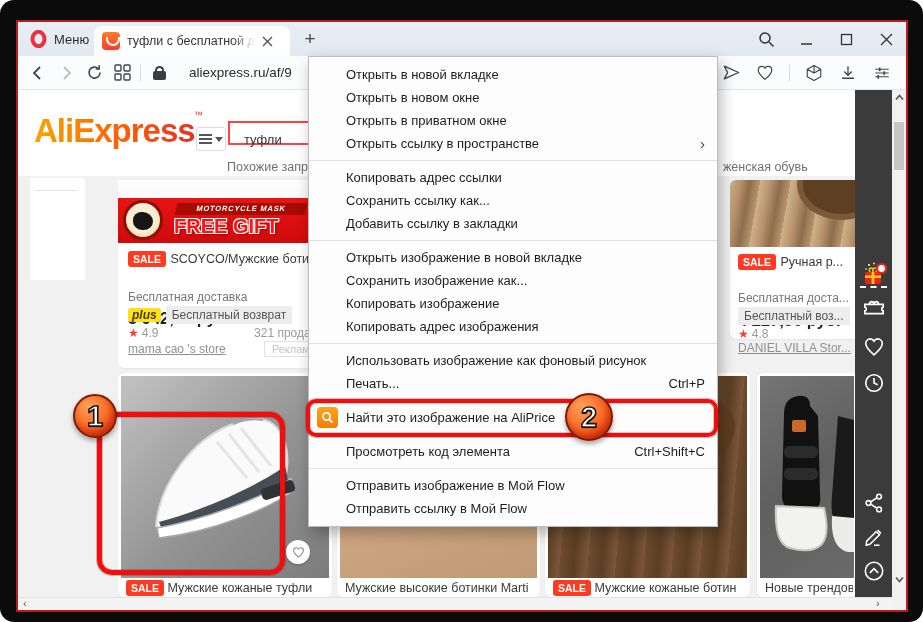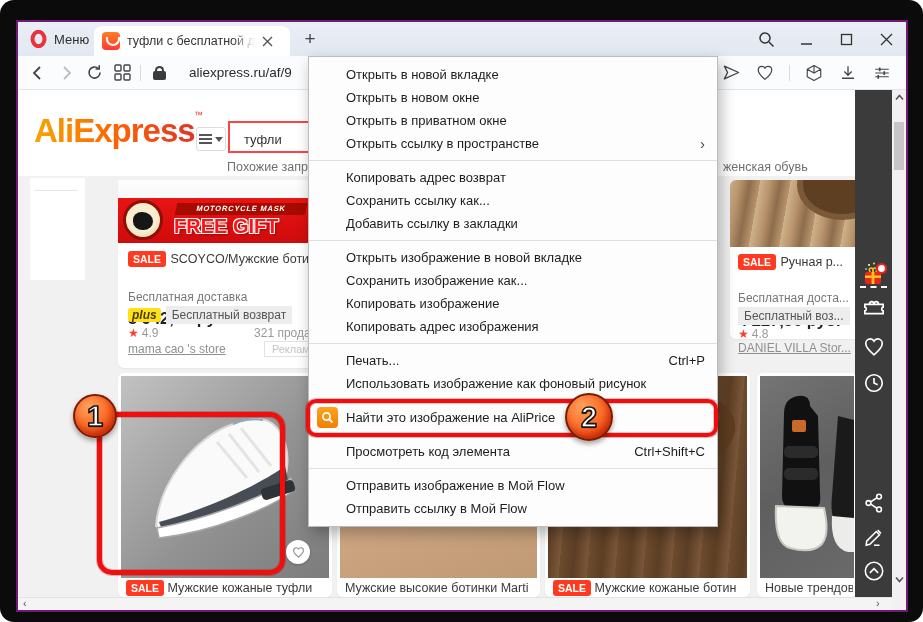--- a/index.html
+++ b/index.html
@@ -1,18 +1,18 @@
 <!DOCTYPE html>
 <html><head>
 <meta charset="utf-8">
 <style>
   html,body{margin:0;padding:0;background:#fff;font-family:"Liberation Sans","DejaVu Sans",sans-serif;}
   *{box-sizing:border-box;}
   .frame{position:relative;width:923px;height:622px;background:#0b0b0b;border-radius:14px;overflow:hidden;}
-  .win{position:absolute;left:16px;top:20px;width:892px;height:592px;background:#fff;border:2px solid #701a75;overflow:hidden;}
+  .win{position:absolute;left:16px;top:20px;width:892px;height:592px;background:#fff;border:2px solid #b91c1c;overflow:hidden;}
   svg{display:block;}
 
   
   .tabbar{position:absolute;left:0;top:0;width:888px;height:34px;background:linear-gradient(#eaeef5,#e2e8f1);}
   .opera-btn{position:absolute;left:12px;top:6px;height:22px;display:flex;align-items:center;gap:7px;font-size:13px;color:#2e2e2e;}
   .tab{position:absolute;left:76px;top:4px;width:196px;height:30px;background:#fff;border-radius:8px 8px 0 0;display:flex;align-items:center;padding:0 8px;gap:7px;}
   .tab-title{font-size:12.5px;color:#333;white-space:nowrap;overflow:hidden;width:128px;position:relative;}
   .tab-title::after{content:"";position:absolute;right:0;top:0;bottom:0;width:22px;background:linear-gradient(90deg,rgba(255,255,255,0),#fff);}
   .newtab{position:absolute;left:282px;top:7px;width:20px;height:20px;color:#444;font-size:19px;line-height:19px;text-align:center;}
   .winctl{position:absolute;right:0;top:0;height:34px;display:flex;align-items:center;}
@@ -27,21 +27,21 @@
   .vpn-badge{width:19px;height:19px;border-radius:50%;background:#1e93ec;color:#fff;font-size:12px;display:flex;align-items:center;justify-content:center;}
 
   
   .site-header{position:absolute;left:0;top:68px;width:874px;height:86px;background:#fff;}
   .logo{position:absolute;left:16px;top:22px;font-size:33px;font-weight:bold;letter-spacing:-1px;background:linear-gradient(90deg,#f7a500,#ff6a00 45%,#e43225);-webkit-background-clip:text;background-clip:text;color:transparent;}
   .logo-tm{position:absolute;left:176px;top:20px;font-size:9px;color:#e43225;}
   .burger{position:absolute;left:178px;top:37px;width:30px;height:24px;background:#fff;border:1px solid #dcdcdc;border-radius:3px;display:flex;align-items:center;justify-content:center;gap:3px;}
   .burger .bars{width:13px;height:10px;border-top:2px solid #555;border-bottom:2px solid #555;position:relative;}
   .burger .bars::after{content:"";position:absolute;left:0;top:2px;width:13px;height:2px;background:#555;}
   .burger .car{width:0;height:0;border-left:4px solid transparent;border-right:4px solid transparent;border-top:5px solid #555;}
-  .searchbox{position:absolute;left:210px;top:31px;width:98px;height:32px;border:2px solid #ff4343;background:#fff;text-decoration:underline;}
+  .searchbox{position:absolute;left:210px;top:31px;width:98px;height:24px;border:2px solid #ff4343;background:#fff;text-decoration:underline;}
   .searchbox input{border:0;outline:0;width:90px;height:30px;margin:1px 0 0 12px;font-size:13px;color:#333;font-family:inherit;background:transparent;}
   .rel-left{position:absolute;left:180px;top:70px;width:110px;text-align:right;font-size:12.5px;color:#707070;white-space:nowrap;overflow:hidden;}
   .rel-right{position:absolute;left:705px;top:70px;font-size:12.5px;color:#707070;white-space:nowrap;}
   .pagebg{position:absolute;left:0;top:154px;width:874px;height:421px;background:#f1f1f2;}
   .leftpanel{position:absolute;left:12px;top:156px;width:55px;height:102px;background:#fff;}
   .leftpanel::after{content:"";position:absolute;left:4px;top:12px;width:44px;height:1px;background:#e6e6e6;}
 
   .card{position:absolute;background:#fff;border-radius:6px;box-shadow:0 1px 2px rgba(0,0,0,.05);}
   .sale{display:inline-block;background:#ff3a20;color:#fff;font-size:10.5px;font-weight:bold;padding:2px 5px;border-radius:3px;vertical-align:middle;}
   .ptitle{font-size:12.5px;color:#3a3a3a;white-space:nowrap;overflow:hidden;vertical-align:middle;}
@@ -405,21 +405,21 @@
         </div>
     <div class="mi">
           <span>Открыть в приватном окне</span>
         </div>
     <div class="mi">
           <span>Открыть ссылку в пространстве</span>
           <span class="sub">›</span>
         </div>
     <div class="msep"></div>
     <div class="mi">
-          <span>Копировать адрес возврат</span>
+          <span>Копировать адрес ссылки</span>
         </div>
     <div class="mi">
           <span>Сохранить ссылку как...</span>
         </div>
     <div class="mi">
           <span>Добавить ссылку в закладки</span>
         </div>
     <div class="msep"></div>
     <div class="mi">
           <span>Открыть изображение в новой вкладке</span>
@@ -427,26 +427,26 @@
     <div class="mi">
           <span>Сохранить изображение как...</span>
         </div>
     <div class="mi">
           <span>Копировать изображение</span>
         </div>
     <div class="mi">
           <span>Копировать адрес изображения</span>
         </div>
     <div class="msep"></div>
+    <div class="mi">
+          <span>Использовать изображение как фоновый рисунок</span>
+        </div>
     <div class="mi">
           <span>Печать...</span>
           <span class="sc">Ctrl+P</span>
-        </div>
-    <div class="mi">
-          <span>Использовать изображение как фоновый рисунок</span>
         </div>
     <div class="msep"></div>
     <div class="mi">
       <span class="ap-ico">
         <svg width="13" height="13" viewBox="0 0 13 13">
               <circle cx="5.5" cy="5.5" r="3.6" fill="none" stroke="#fff" stroke-width="1.7"></circle>
               <path d="M8.3 8.3 L11.5 11.5" stroke="#fff" stroke-width="1.9"></path>
             </svg>
       </span>
       <span>Найти это изображение на AliPrice</span>

